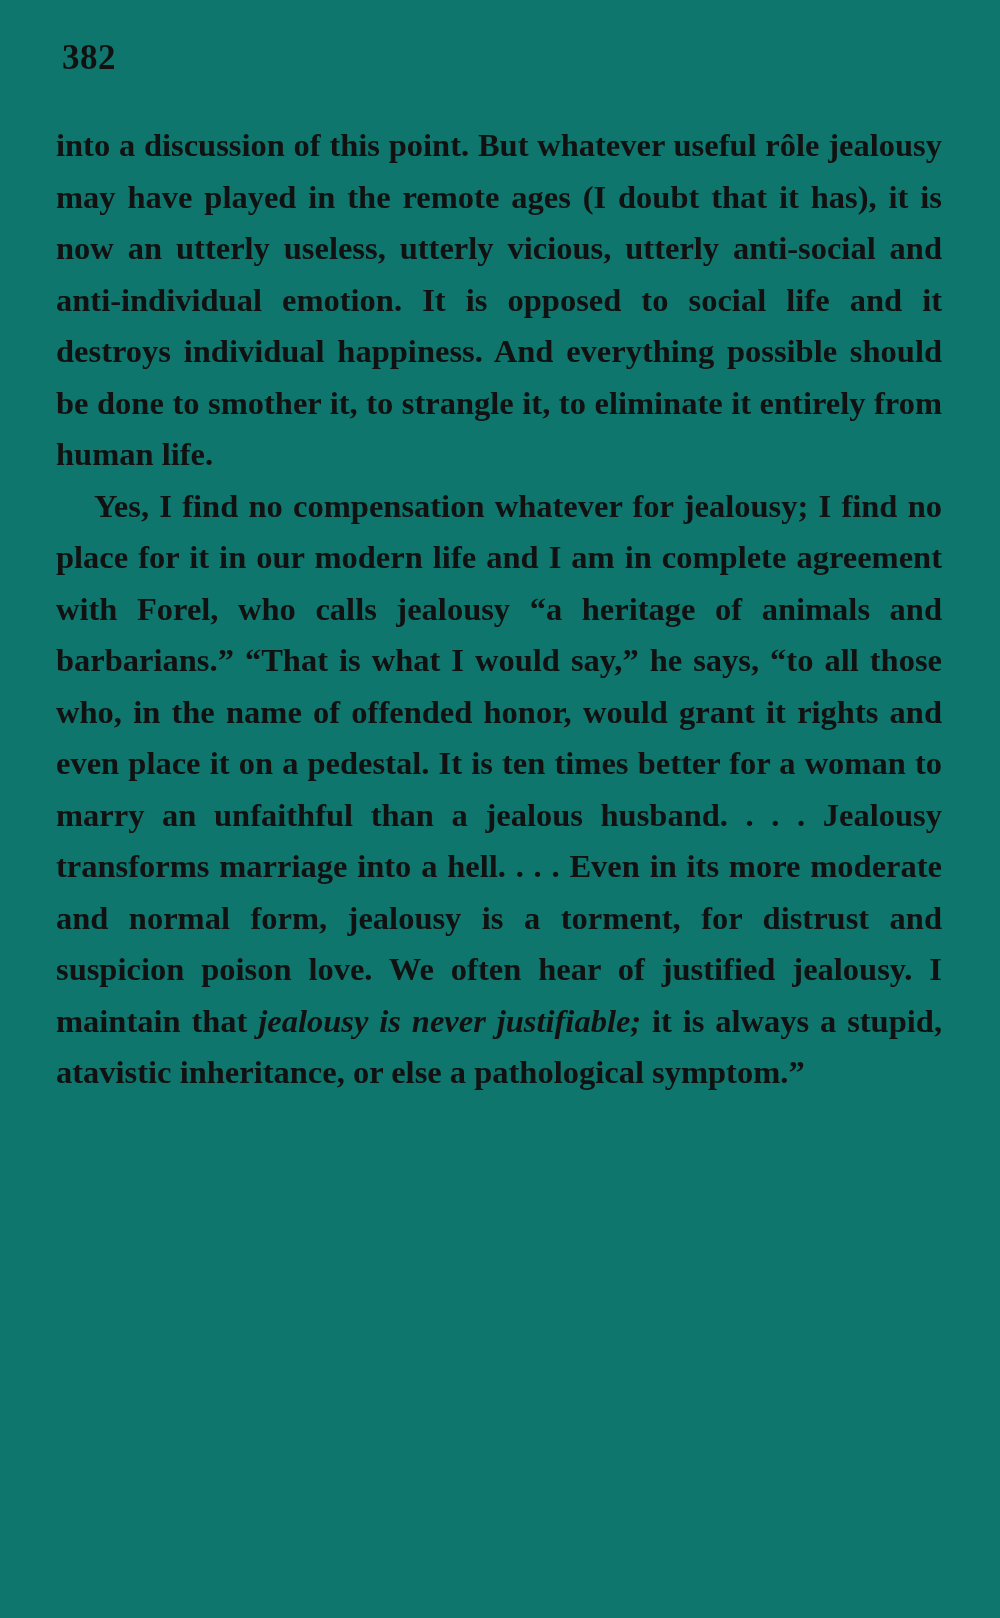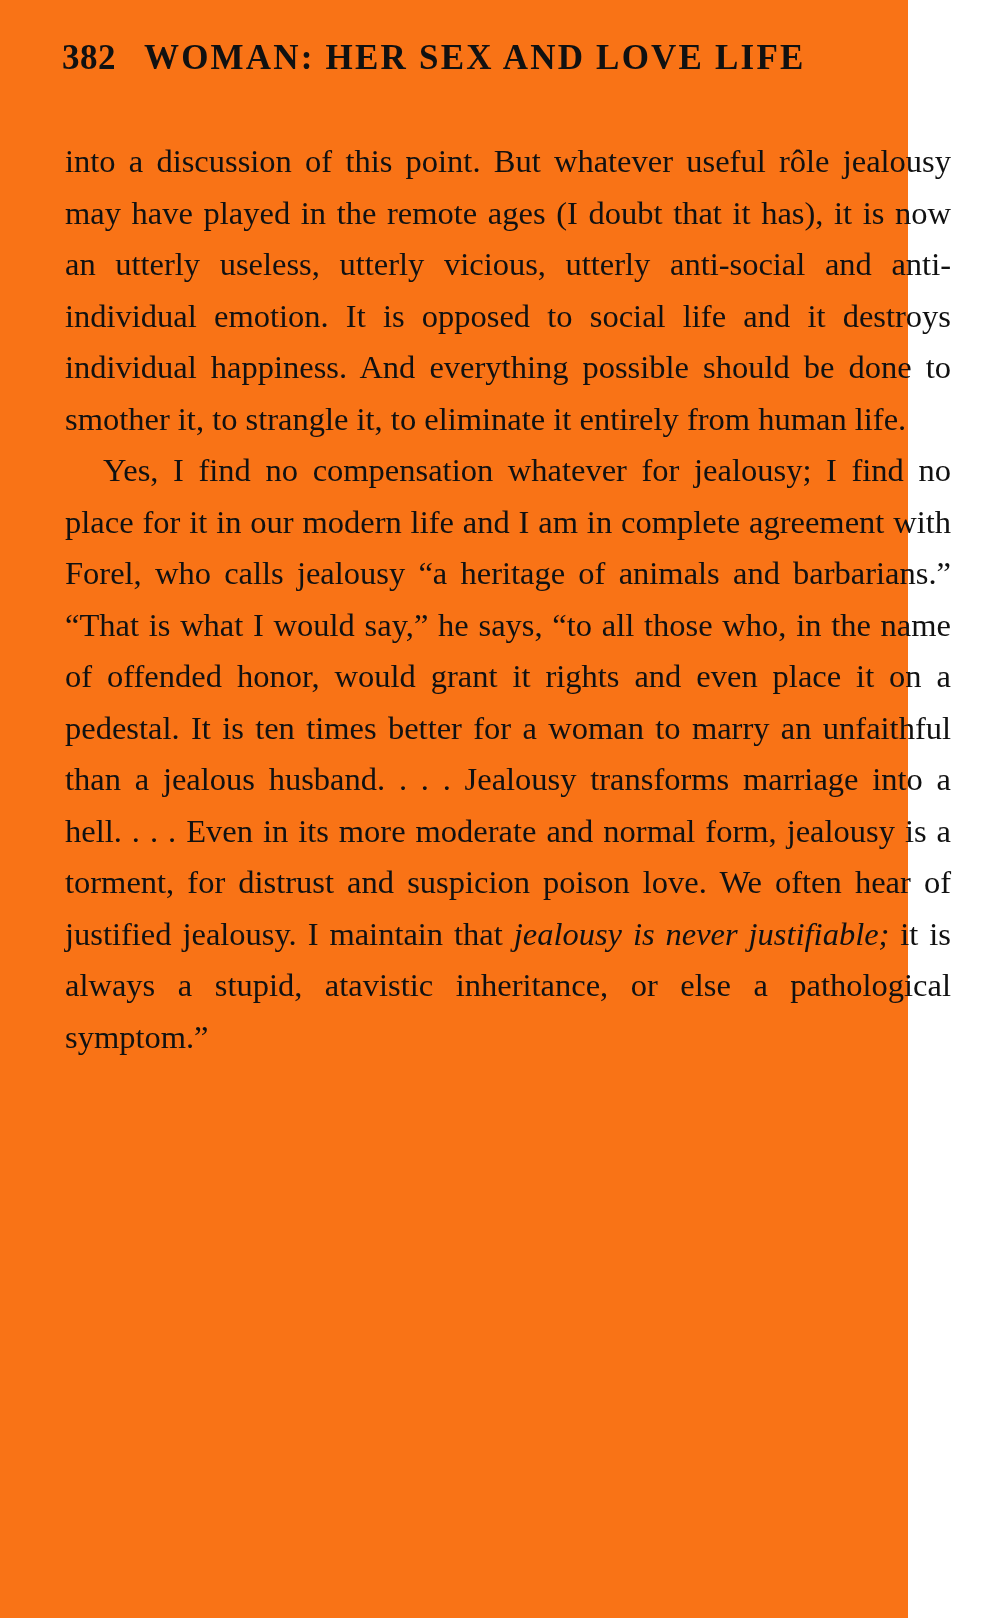--- a/index.html
+++ b/index.html
@@ -9,23 +9,23 @@
   }
   body {
     width: 1000px;
     height: 1618px;
     font-family: "Liberation Serif", serif;
     color: #111111;
     overflow: hidden;
   }
   .page {
     position: relative;
-    width: 908px;
+    width: 1000px;
     height: 1618px;
-    background: #f97316;
+    background: #0f766e;
   }
   .header {
     position: absolute;
     top: 38px;
     left: 62px;
     width: 876px;
     display: flex;
     align-items: baseline;
     white-space: nowrap;
   }
@@ -35,48 +35,46 @@
     letter-spacing: 0.5px;
     margin-right: 28px;
   }
   .running-title {
     font-size: 35px;
     font-weight: bold;
     letter-spacing: 2.2px;
   }
   .body-text {
     position: absolute;
-    top: 136px;
+    top: 120px;
     left: 56px;
     width: 886px;
     font-size: 32.5px;
     line-height: 51.5px;
-    font-weight: normal;
+    font-weight: bold;
     text-align: justify;
     text-justify: inter-word;
-    margin-left: 9px;
   }
   .body-text p {
     margin: 0;
   }
   .body-text p.indent {
     text-indent: 38px;
   }
   .body-text i {
     font-style: italic;
   }
 </style>
 </head>
 <body>
 
 <div class="page">
 
   <div class="header">
     <span class="folio">382</span>
-    <span class="running-title">WOMAN: HER SEX AND LOVE LIFE</span>
   </div>
 
   <div class="body-text">
 
     <p>into a discussion of this point.  But whatever useful rôle jealousy may have played in the remote ages (I doubt that it has), it is now an utterly useless, utterly vicious, utterly anti-social and anti-individual emotion.  It is opposed to social life and it destroys individual happiness.  And everything possible should be done to smother it, to strangle it, to eliminate it entirely from human life.</p>
 
     <p class="indent"><span>Yes, I find no compensation whatever for jealousy; I find no place for it in our modern life and I am in complete agreement with Forel, who calls jealousy “a heritage of animals and barbarians.” “That is what I would say,” he says, “to all those who, in the name of offended honor, would grant it rights and even place it on a pedestal.  It is ten times better for a woman to marry an unfaithful than a jealous husband. . . . Jealousy transforms marriage into a hell. . . . Even in its more moderate and normal form, jealousy is a torment, for distrust and suspicion poison love.  We often hear of justified jealousy.  I maintain that </span><i>jealousy is never justifiable;</i><span> it is always a stupid, atavistic inheritance, or else a pathological symptom.”</span></p>
 
 
   </div>

